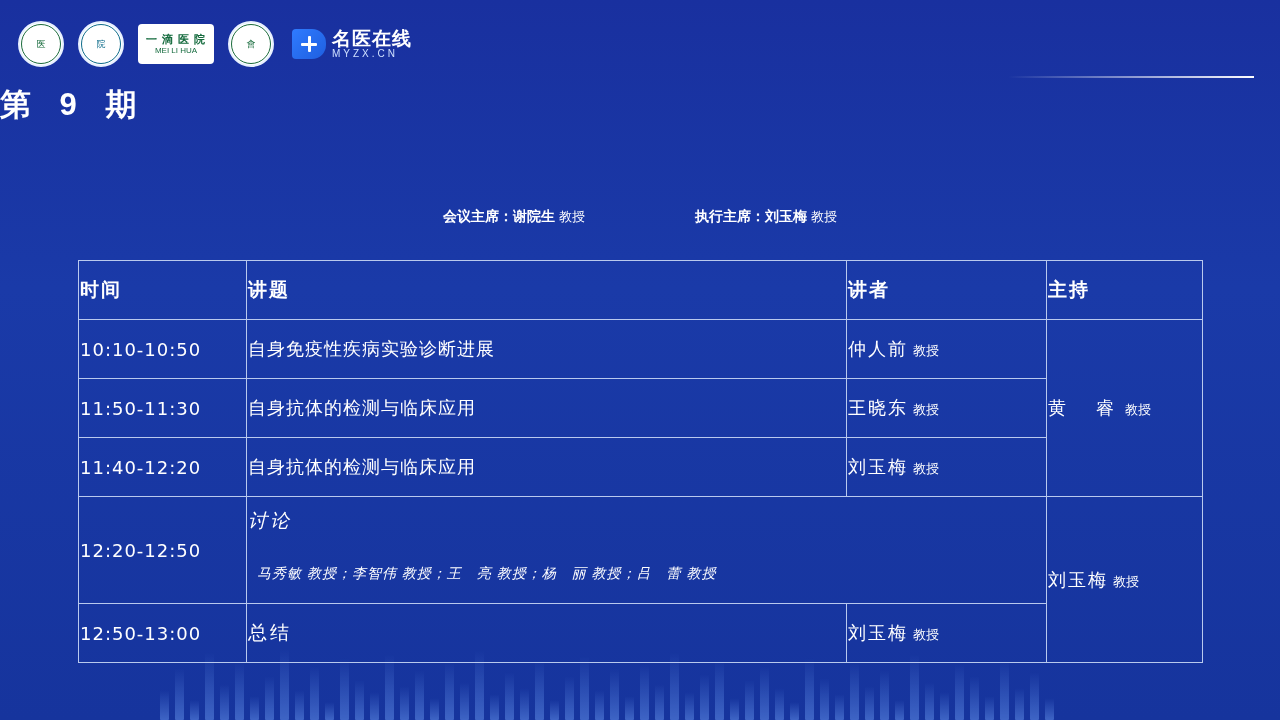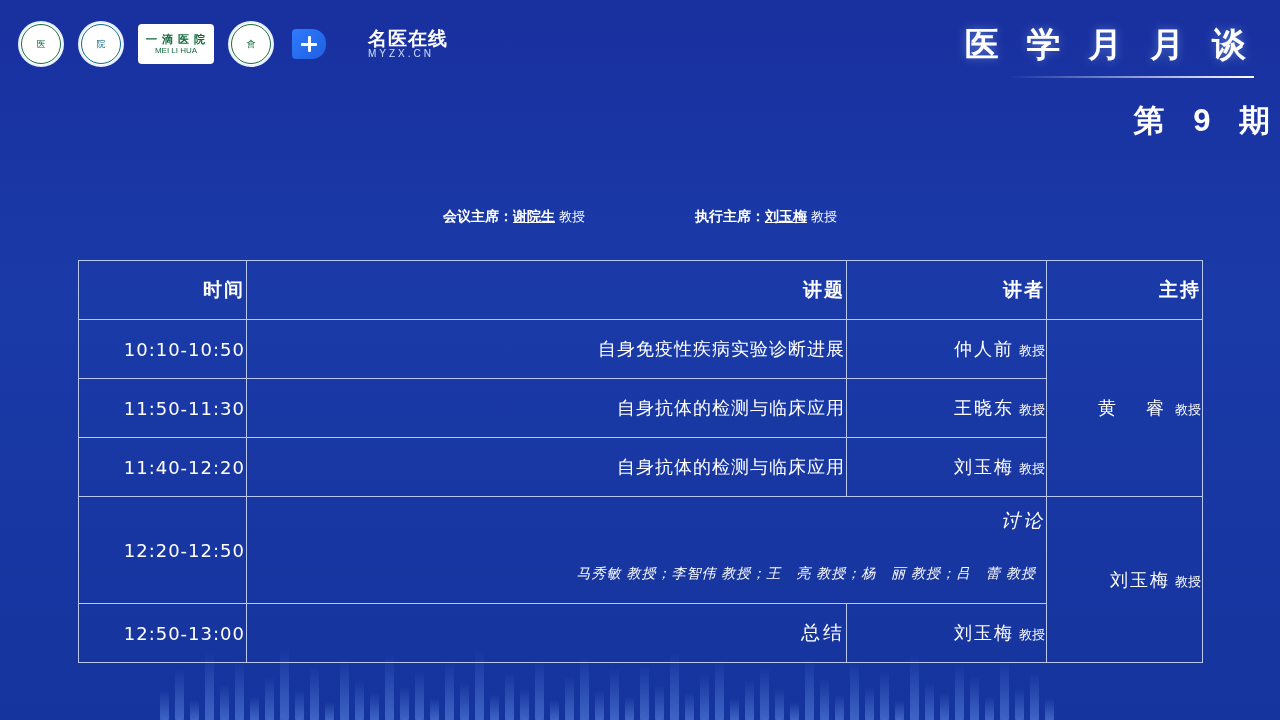--- a/index.html
+++ b/index.html
@@ -113,21 +113,21 @@
   }
   .myzx-mark::before,
   .myzx-mark::after {
     content: "";
     position: absolute;
     background: #ffffff;
     border-radius: 1px;
   }
   .myzx-mark::before { left: 9px; top: 13.5px; width: 16px; height: 3px; }
   .myzx-mark::after { left: 15.5px; top: 7px; width: 3px; height: 16px; }
-  .myzx-text { line-height: 1.05; margin-left: 36px; }
+  .myzx-text { line-height: 1.05; }
   .myzx-text .cn { font-size: 19px; font-weight: bold; letter-spacing: 1px; color: #ffffff; }
   .myzx-text .en { font-size: 10px; letter-spacing: 3px; color: #cfe0ff; }
 
   
   .brand {
     position: absolute;
     top: 22px;
     right: 26px;
     font-size: 34px;
     font-weight: bold;
@@ -140,24 +140,24 @@
     position: absolute;
     top: 76px;
     right: 26px;
     width: 246px;
     height: 2px;
     background: linear-gradient(90deg, rgba(255,255,255,0), #ffffff);
   }
 
   .titles {
     position: absolute;
-    top: 100px;
+    top: 84px;
     left: 0;
     width: 1280px;
-    text-align: right;
+    text-align: left;
   }
   .issue {
     font-size: 31px;
     font-weight: bold;
     letter-spacing: 10px;
     margin-bottom: 8px;
   }
   .main-title {
     font-size: 33px;
     font-weight: bold;
@@ -167,35 +167,35 @@
     position: absolute;
     top: 208px;
     left: 0;
     width: 1280px;
     display: flex;
     justify-content: center;
     gap: 110px;
     font-size: 14px;
   }
   .chair-label { font-weight: bold; }
-  .chair-name { font-weight: bold; text-decoration: underline; }
+  .chair-name { font-weight: bold; }
   .chair-title { font-weight: normal; font-size: 13px; margin-left: 4px; }
 
   
   .sched {
     position: absolute;
     left: 78px;
     top: 260px;
     width: 1124px;
     border-collapse: collapse;
     table-layout: fixed;
   }
   .sched td, .sched th {
     border: 1px solid #b9c9ee;
-    text-align: right;
+    text-align: left;
     vertical-align: middle;
     color: #ffffff;
     font-weight: normal;
   }
   .sched thead th {
     height: 56px;
     font-size: 19px;
     font-weight: bold;
     letter-spacing: 2px;
   }
@@ -321,21 +321,20 @@
     </div>
     <div class="logo-myzx">
       <div class="myzx-mark"></div>
       <div class="myzx-text">
         <div class="cn">名医在线</div>
         <div class="en">MYZX.CN</div>
       </div>
     </div>
   </div>
 
-  <div class="brand">医 学 月 月 谈</div>
   <div class="brand-underline"></div>
 
   <div class="titles">
     <div class="issue">第 9 期</div>
   </div>
 
   <div class="chairs">
     <div>
       <span class="chair-label">会议主席：</span><span class="chair-name">谢院生</span><span class="chair-title">教授</span>
     </div>

